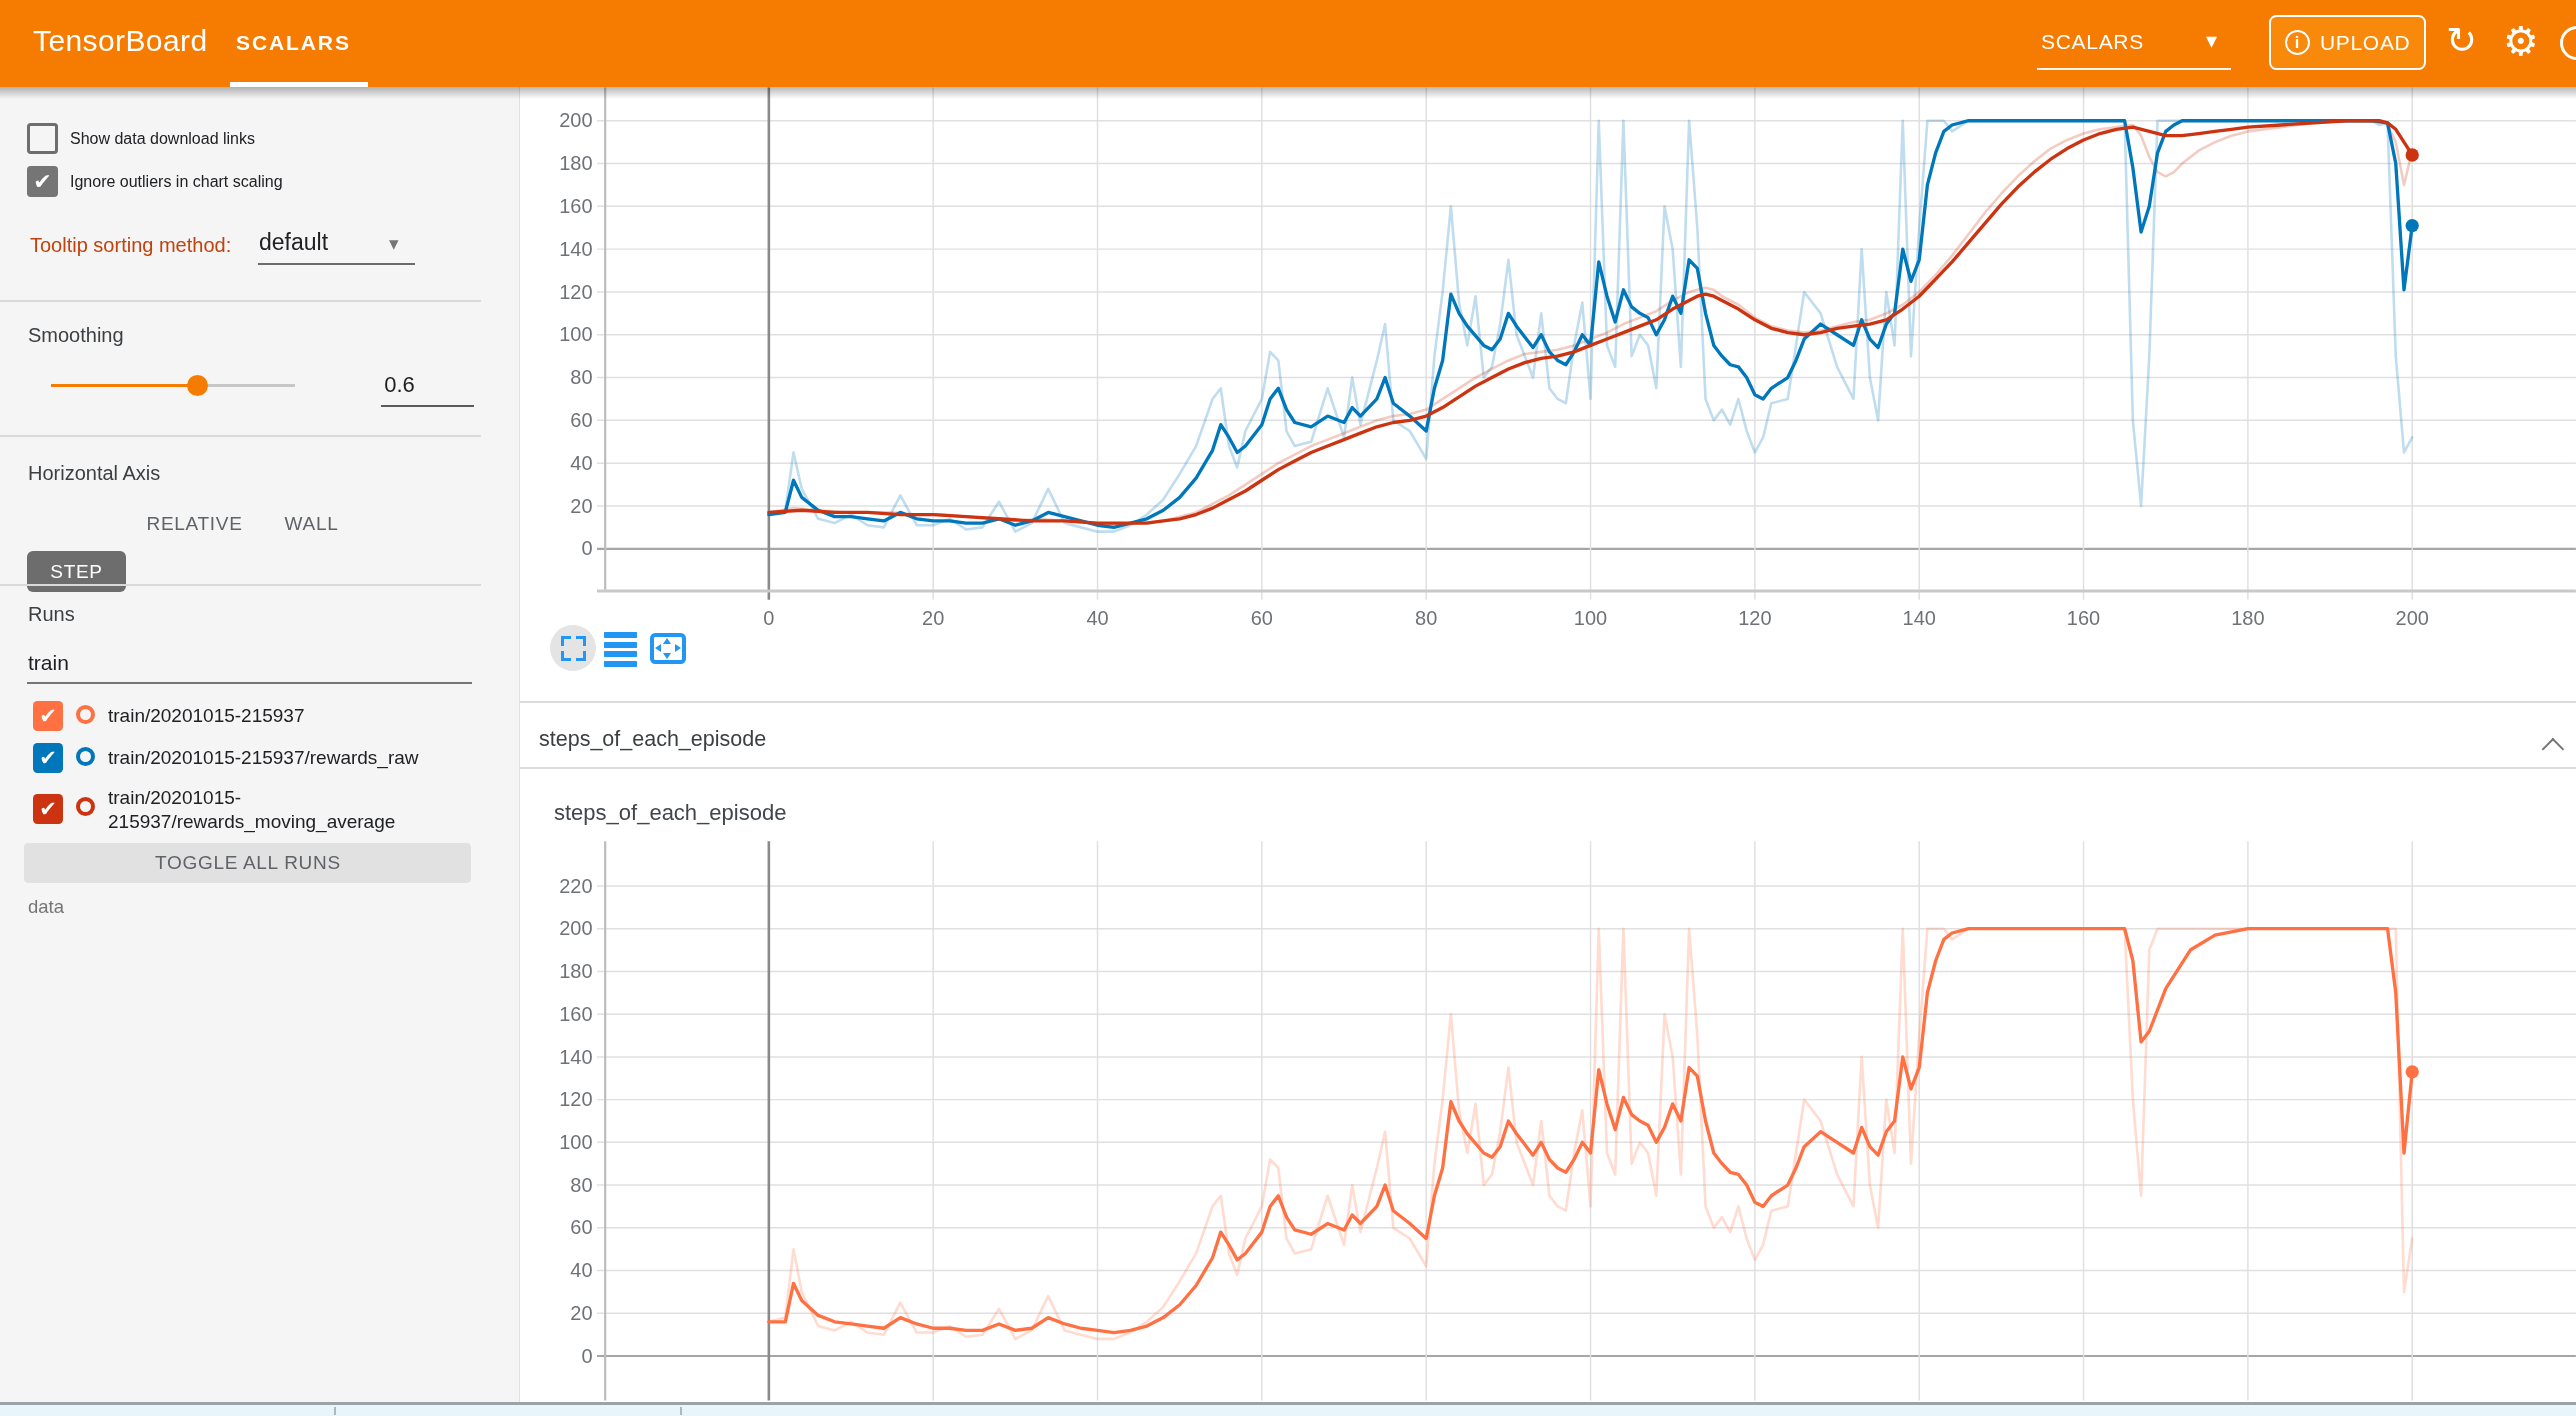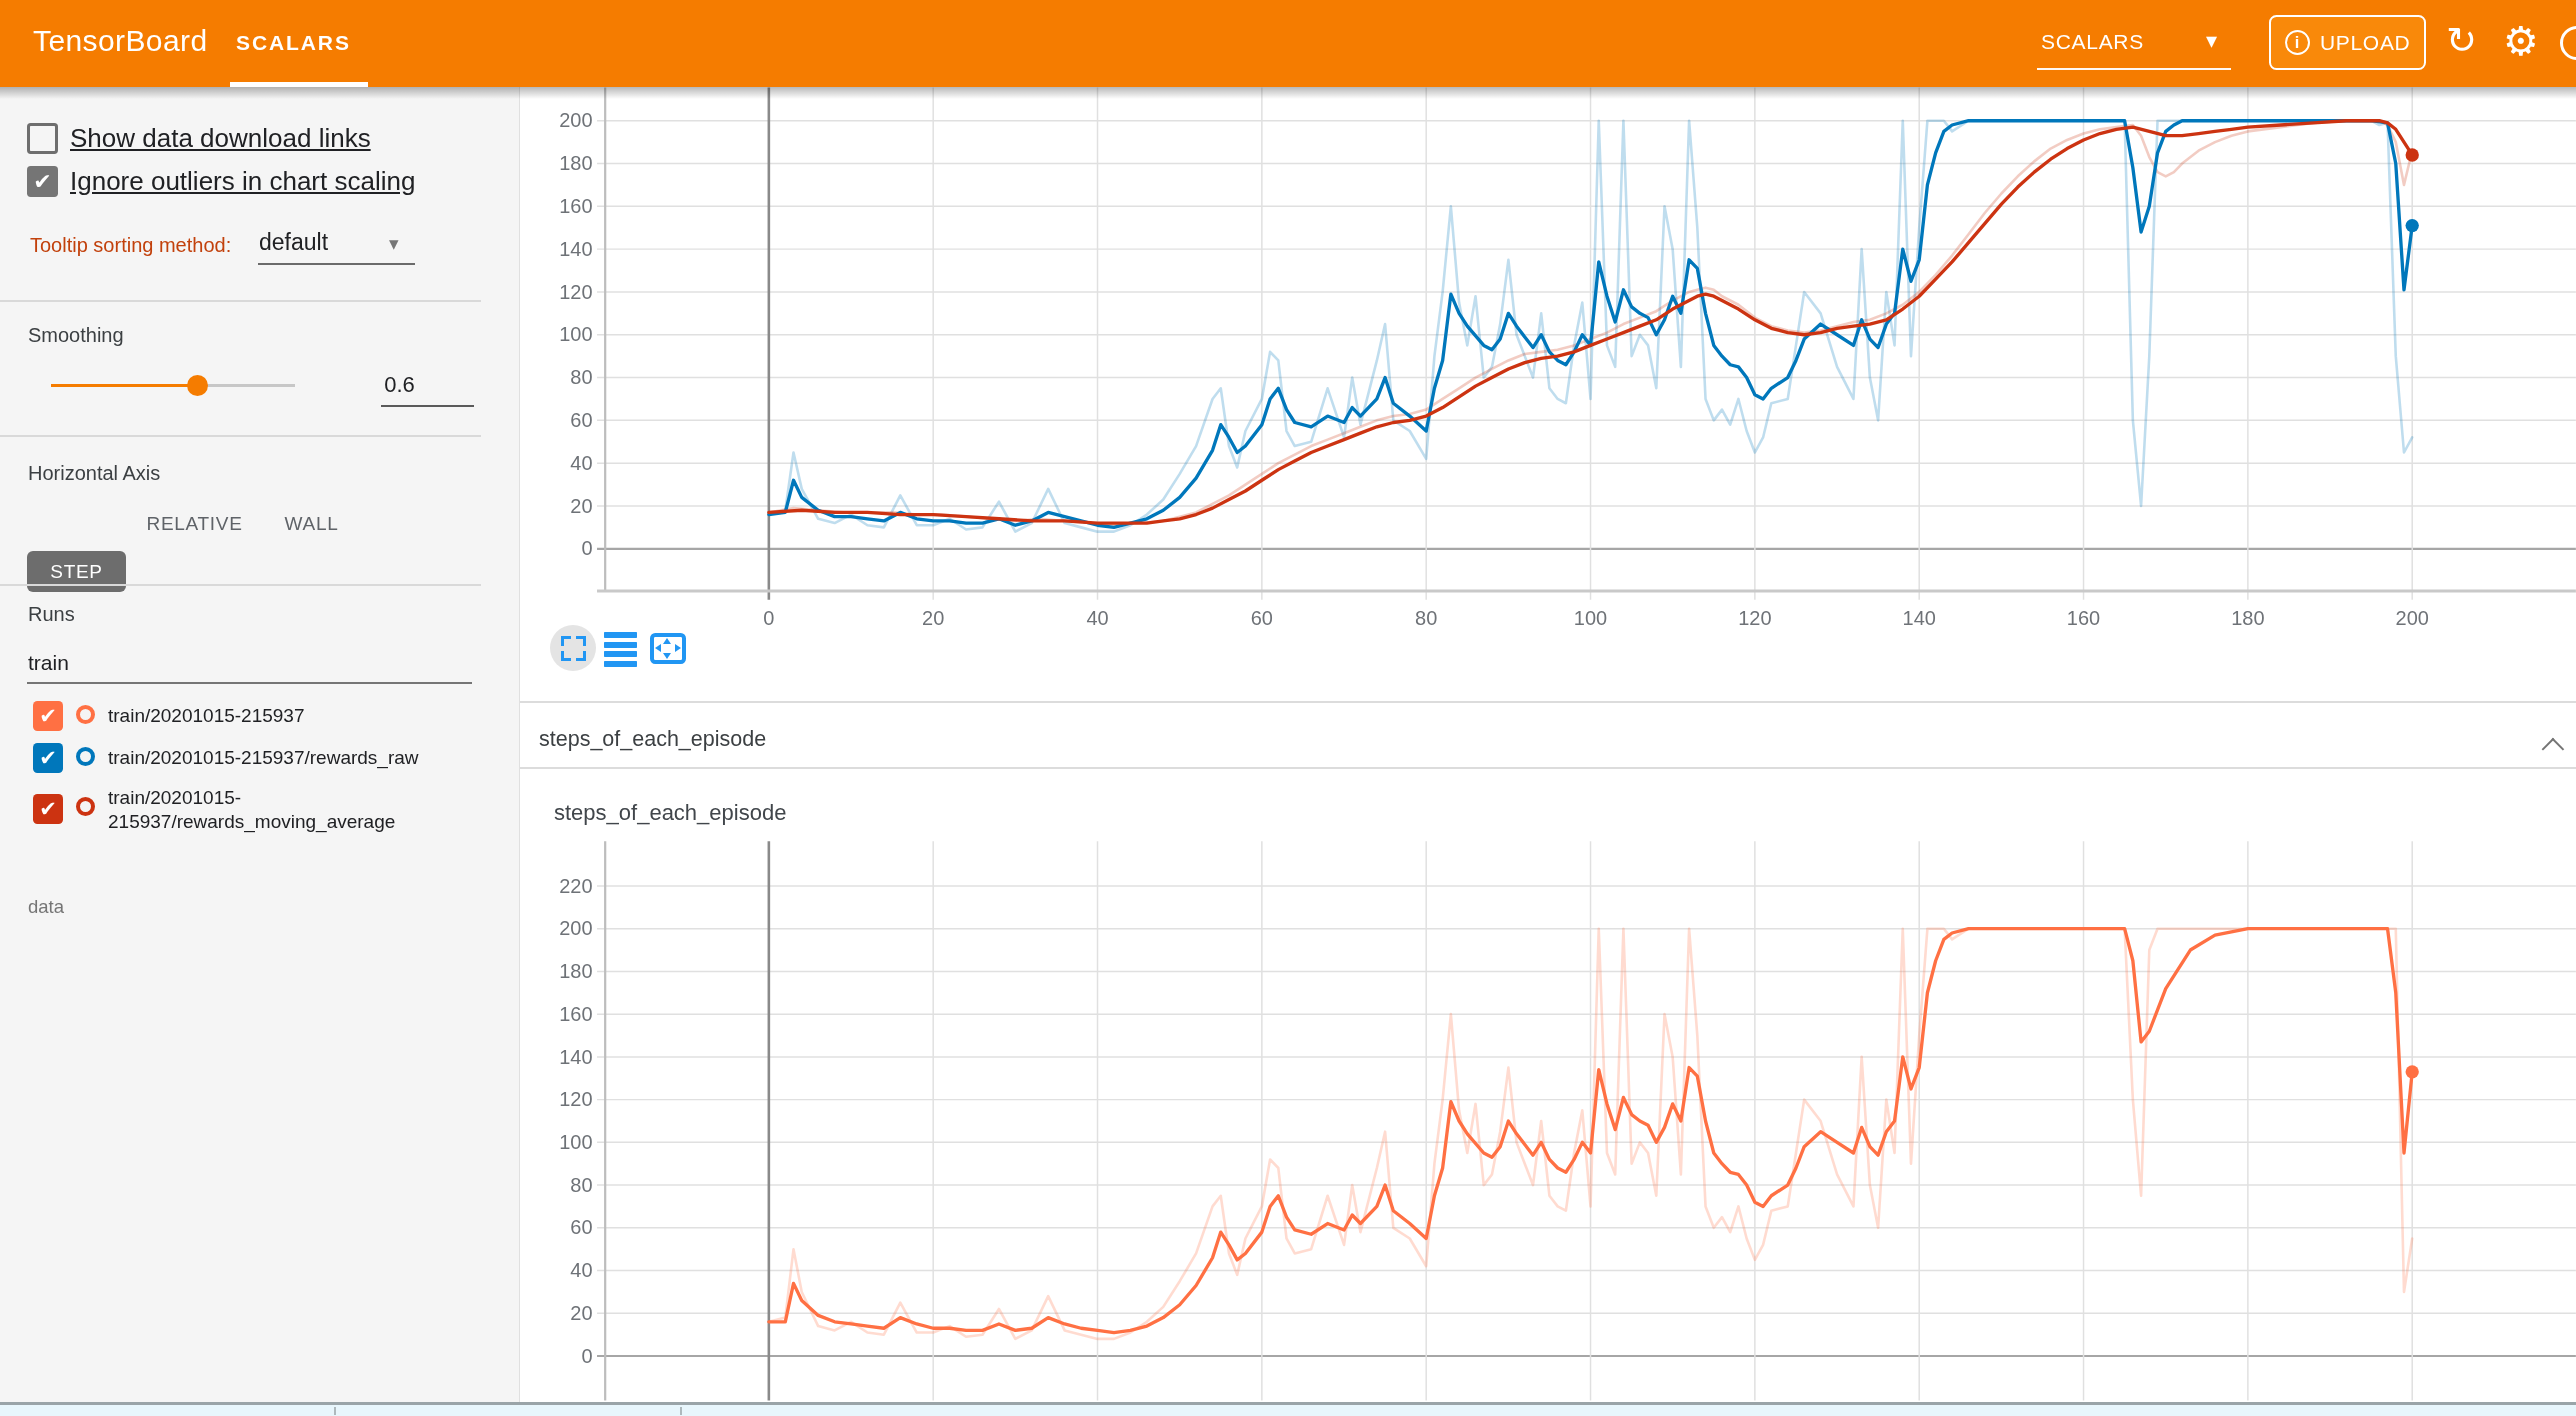--- a/index.html
+++ b/index.html
@@ -36,21 +36,21 @@
   .help-icon { left:2560px; top:26px; width:34px; height:34px; border:3px solid #fff; border-radius:50%; }
 
   
   #sidebar { position:absolute; left:0; top:87px; width:520px; height:1315px;
              background:#f5f5f5; border-right:1.5px solid #e0e0e0; z-index:5; color:#202124; }
   .sb-divider { position:absolute; left:0; width:481px; height:1.5px; background:#d9d9d9; }
   .cb-box { position:absolute; width:31px; height:31px; border-radius:3.7px;
             display:flex; align-items:center; justify-content:center; }
   .cb-empty { border:3px solid #6e6e6e; background:transparent; }
   .cb-filled { color:#fff; font-size:22px; font-family:"DejaVu Sans",sans-serif; }
-  .cb-label { position:absolute; left:70px; font-size:26px; line-height:31px;text-decoration:underline; }
+  .cb-label { position:absolute; left:70px; font-size:16px; line-height:31px; }
   .sb-text { position:absolute; font-size:20px; color:#3c4043; }
   .dd-value { position:absolute; font-size:23px; color:#202124; }
   .dd-caret { position:absolute; font-size:19px; color:#757575; font-family:"DejaVu Sans",sans-serif; }
   .track { position:absolute; height:3px; }
   .slider-handle { position:absolute; width:21px; height:21px; border-radius:50%; background:#f57c00; }
   .axis-btn { position:absolute; height:41px; display:flex; align-items:center; justify-content:center;
               font-size:19px; letter-spacing:0.7px; cursor:pointer; }
   .axis-btn.sel { background:#6d6d6d; color:#fff; border-radius:6px;margin-top:48px; }
   .axis-btn.plain { color:#5f6368; }
   .run-row { position:absolute; left:0; width:518px; }
@@ -296,20 +296,21 @@
       <div class="run-label" style="top:3px;">train/20201015-215937/rewards_raw</div>
     </div>
     <div class="run-row" style="top:697px; height:52px;">
       <div class="run-cb" style="top: 10.4px; background: rgb(204, 51, 17);">
           <span>✔</span>
         </div>
       <div class="run-circle" style="top: 13.3px; border-color: rgb(204, 51, 17);"></div>
       <div class="run-label" style="top:1.5px; width:385px;">train/20201015-215937/rewards_moving_average</div>
     </div>
 
+    <div class="toggle-btn">TOGGLE ALL RUNS</div>
     <div class="abs" style="left:28px; top:809px; font-size:18.5px; color:#757575;">data</div>
   </div>
 
   <div class="bottom-line"></div>
   <div class="bottom-strip"></div>
   <div class="strip-tick" style="left:334px;"></div>
   <div class="strip-tick" style="left:680px;"></div>
 </div>
 
 

